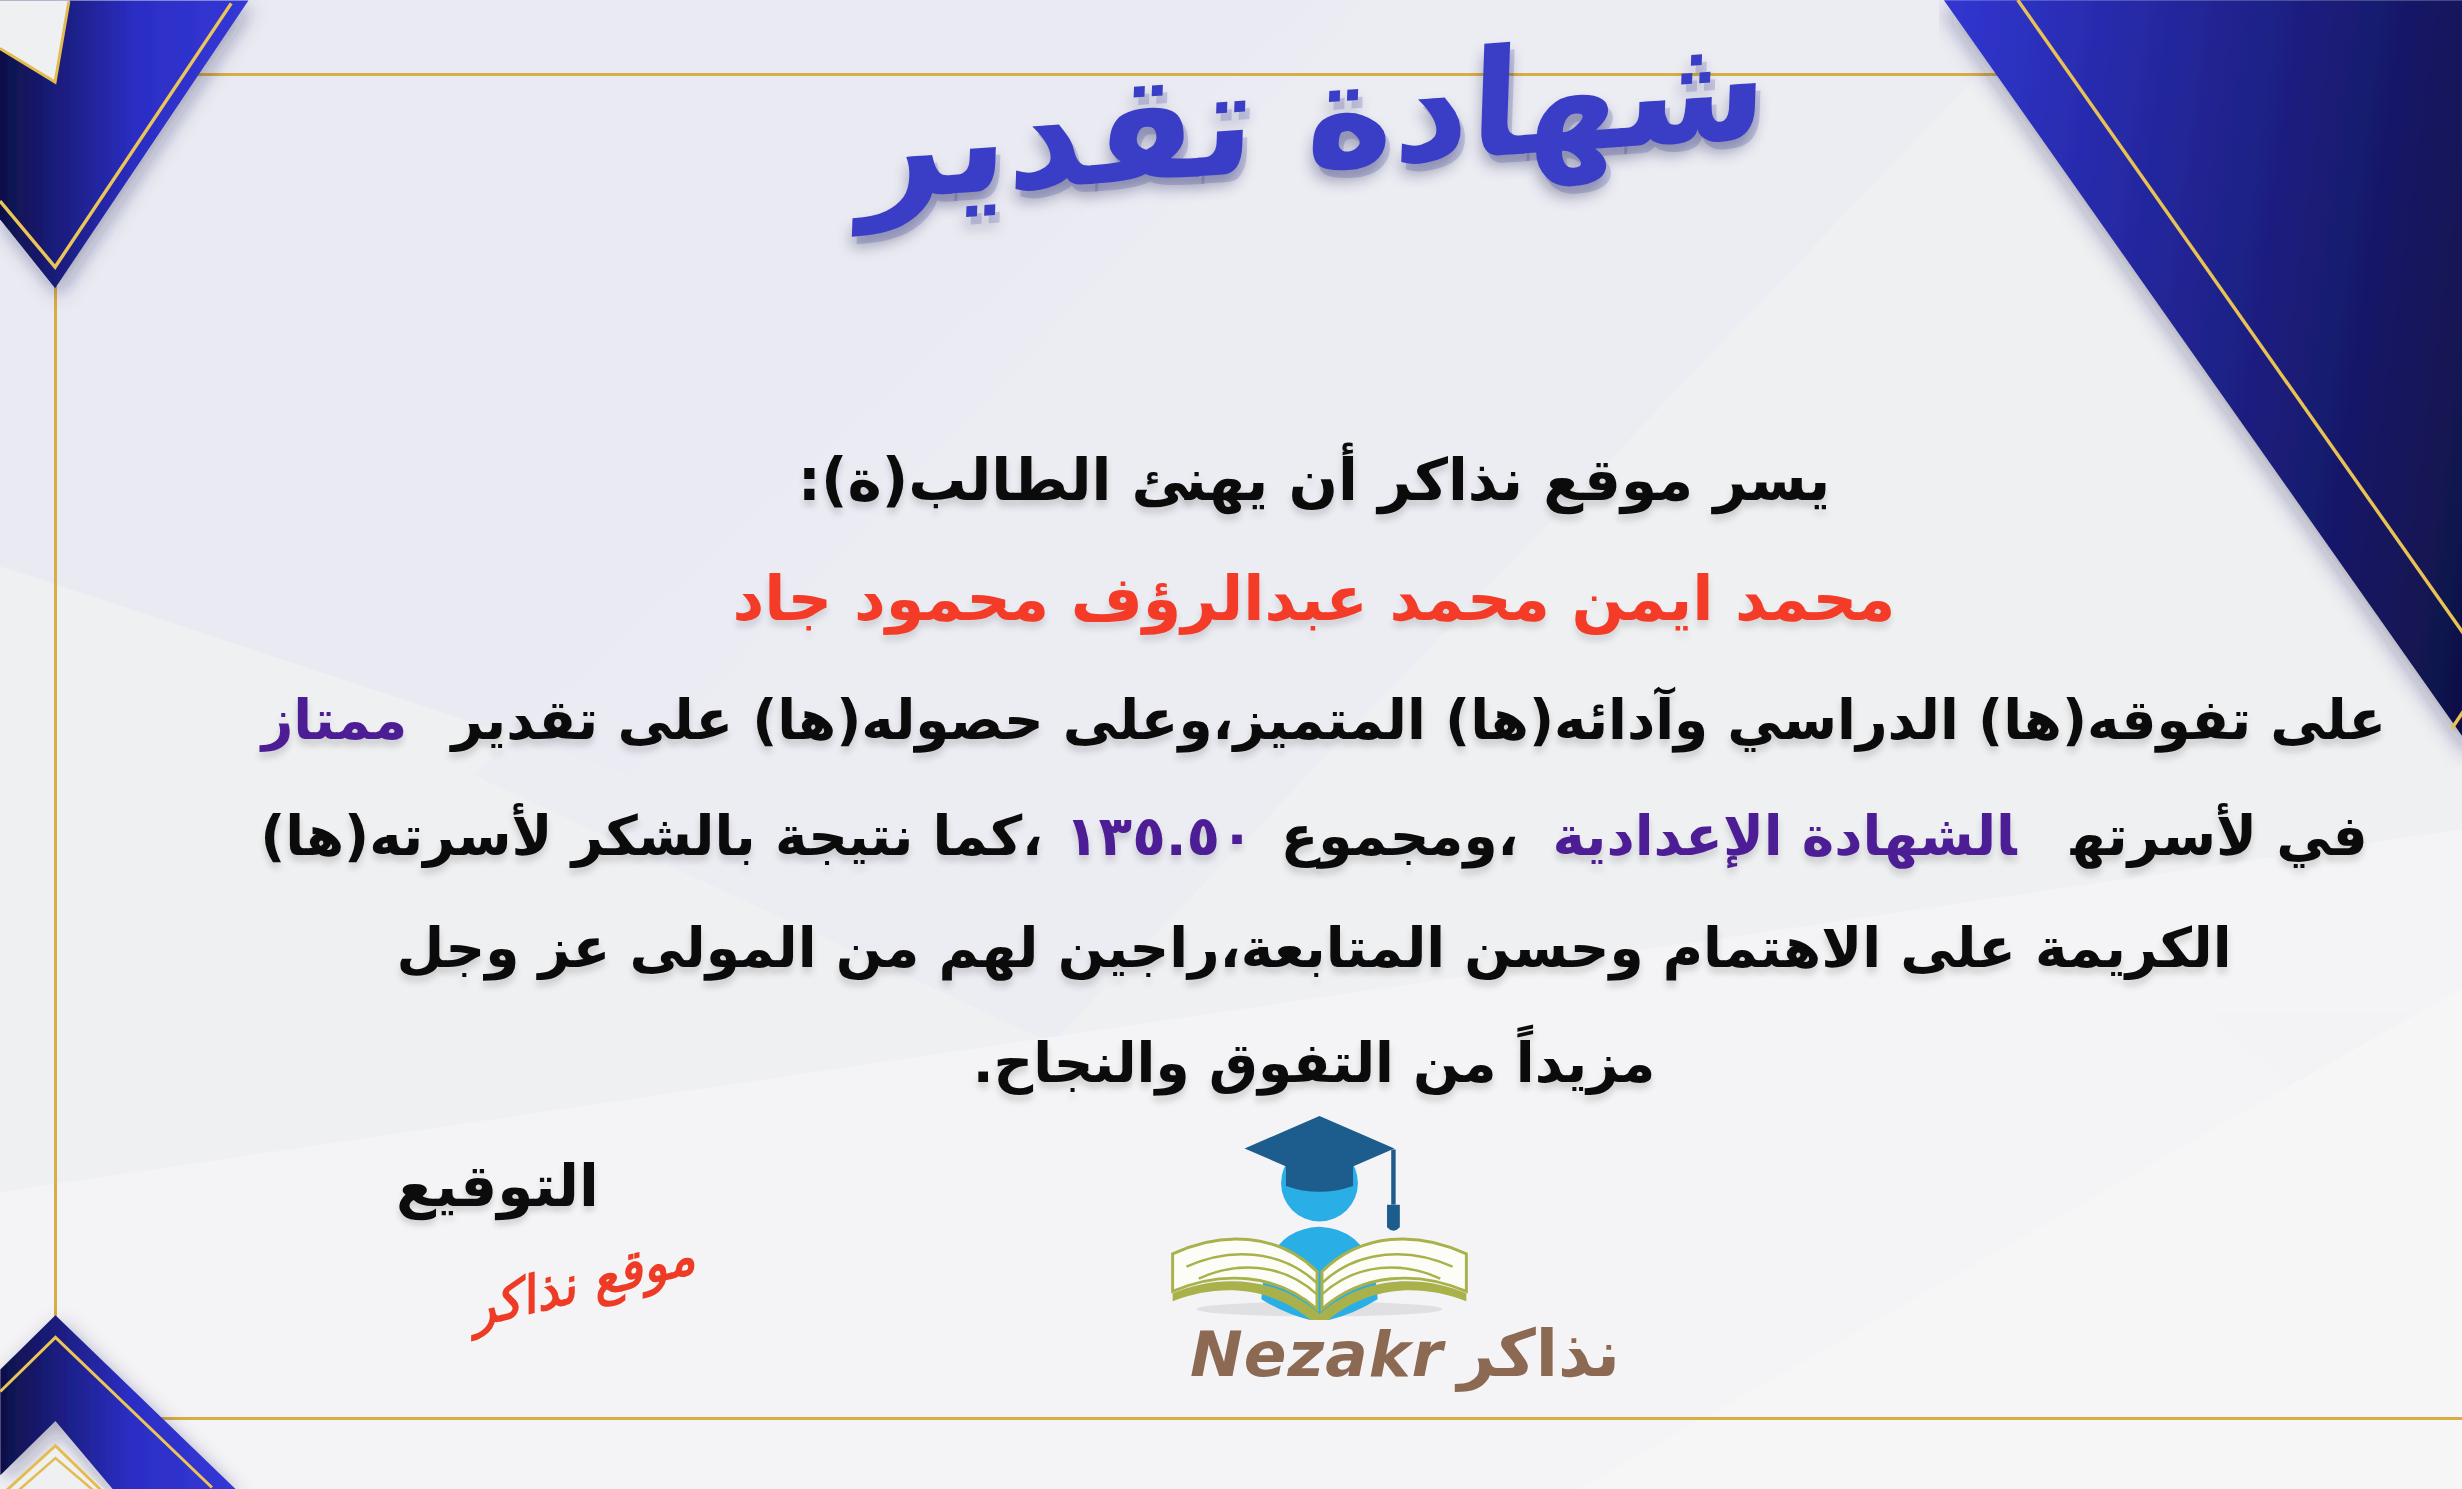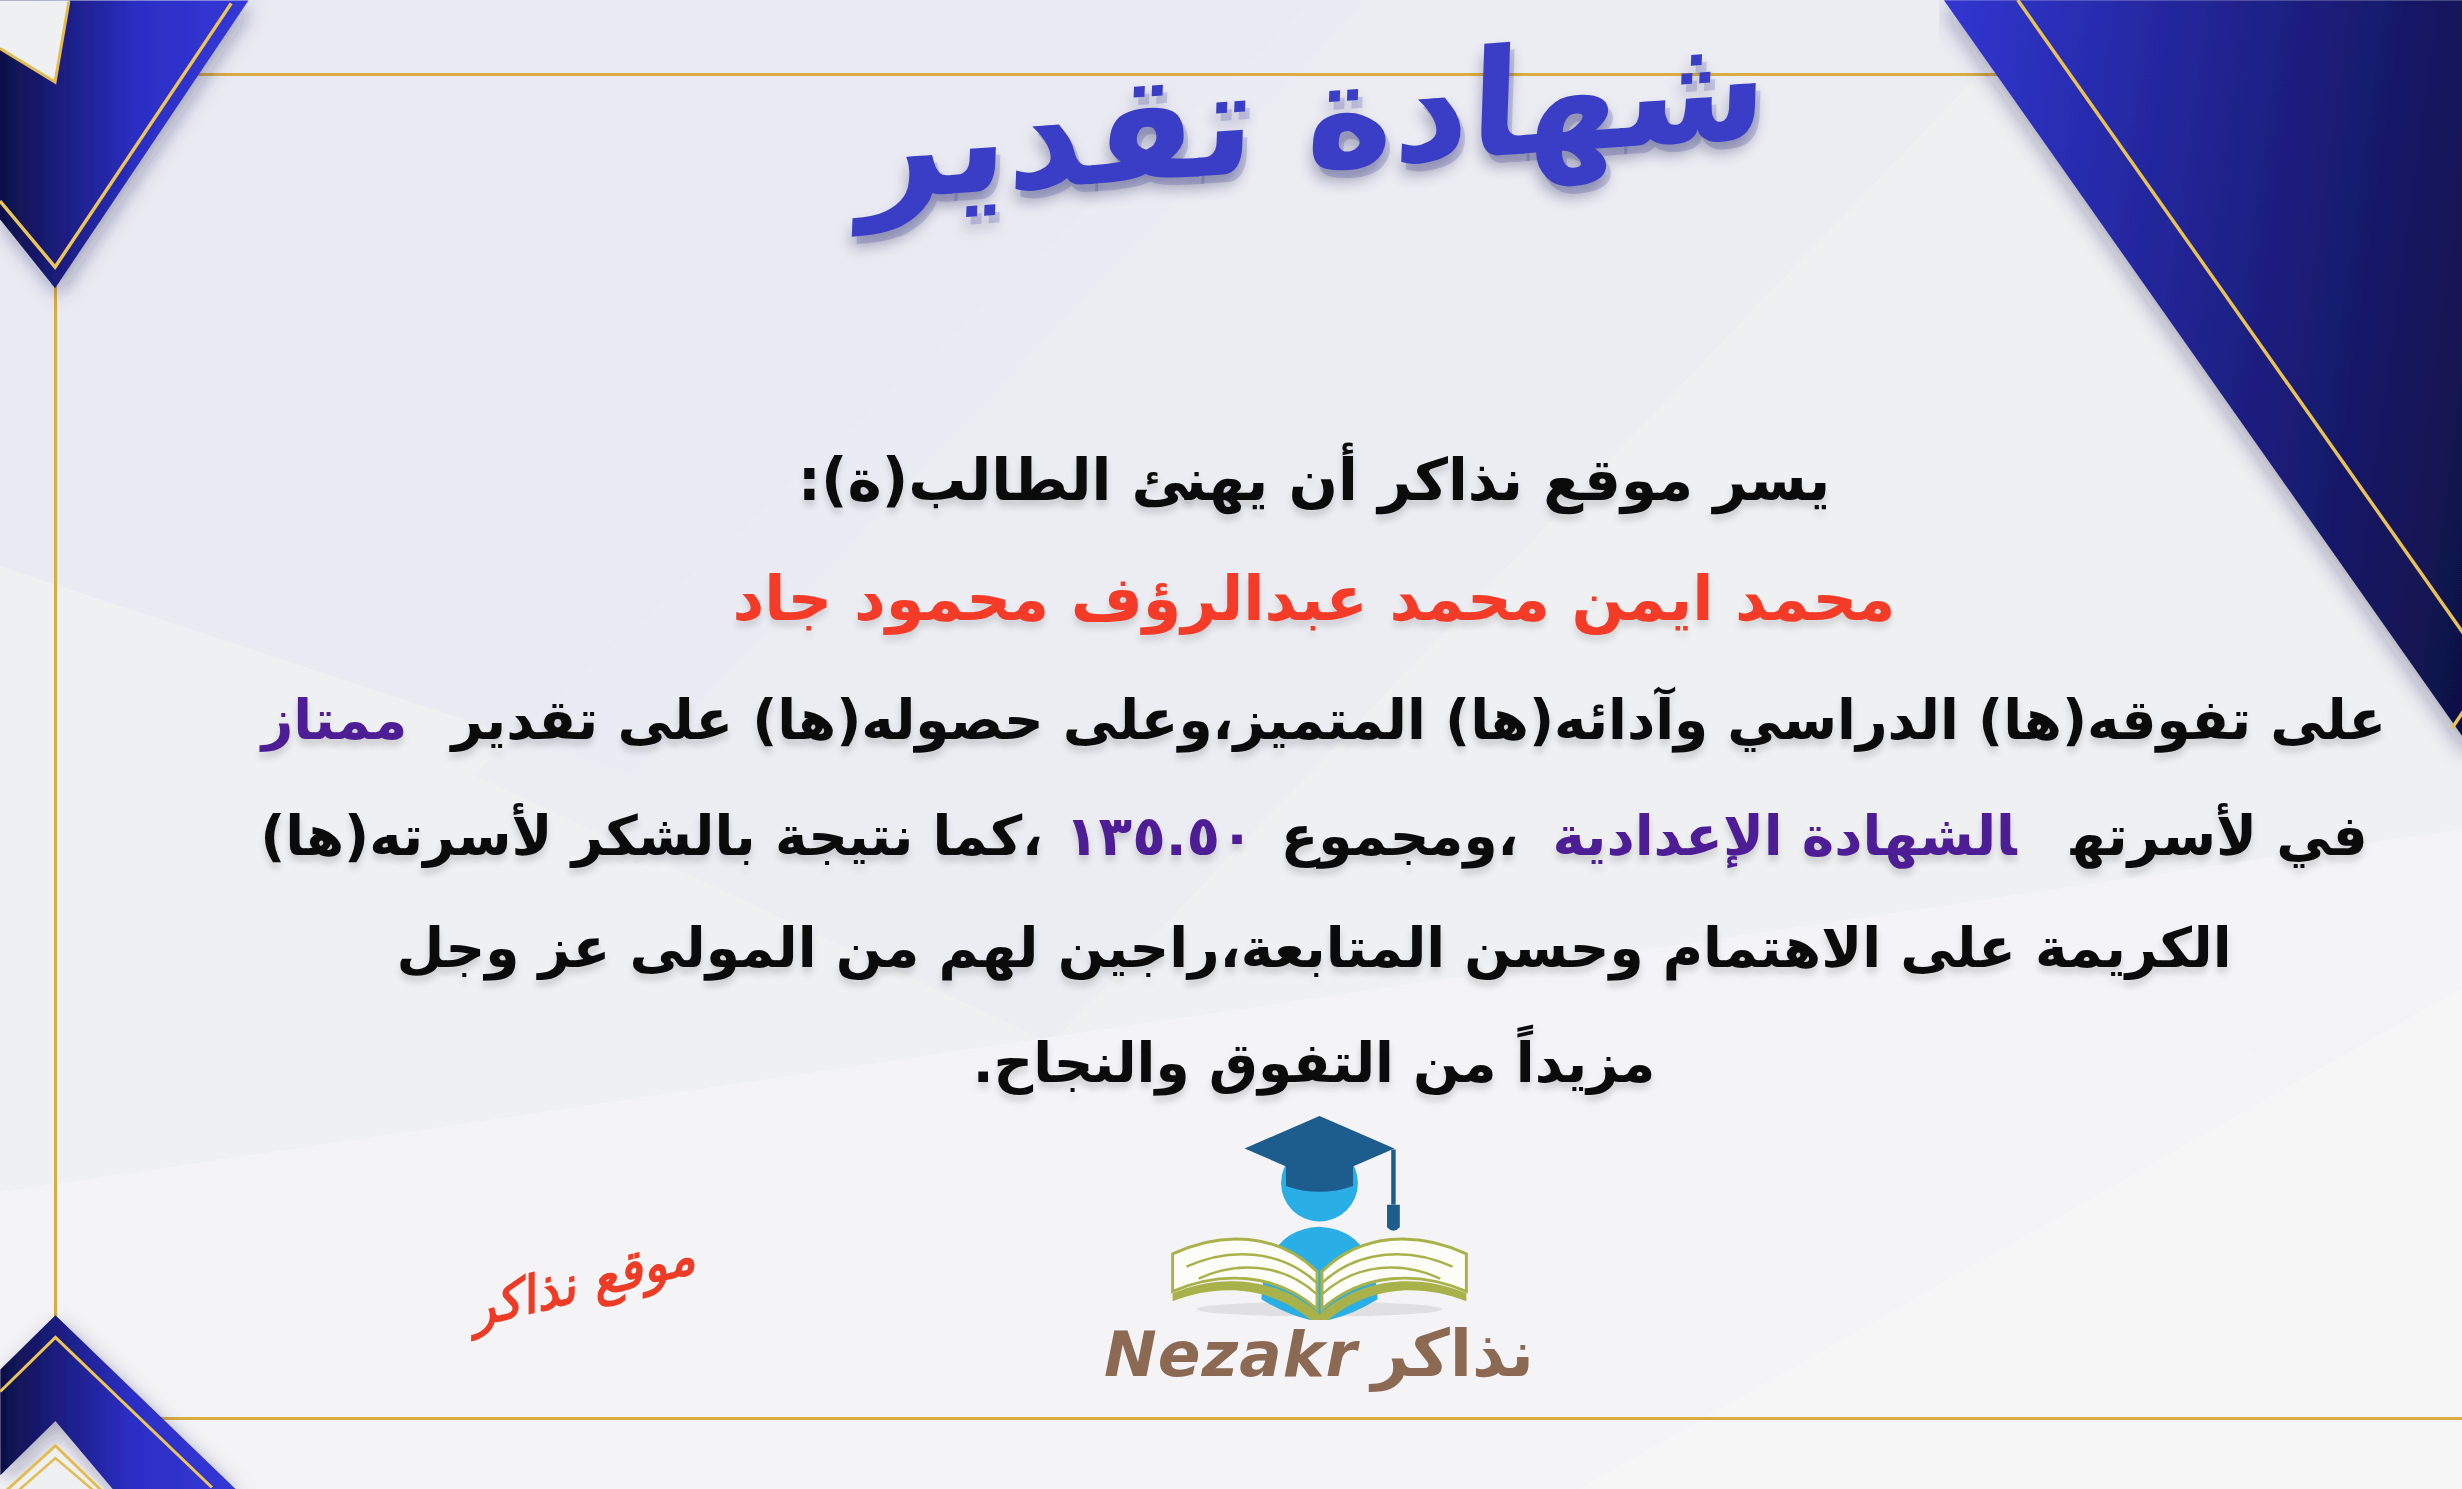--- a/index.html
+++ b/index.html
@@ -46,21 +46,21 @@
   .g70{margin-right:34px;}
   .g55{margin-right:27px;}
   .g45{margin-right:22px;}
   .sig-label{position:absolute;left:340px;top:1152px;width:315px;text-align:center;
      font-weight:bold;font-size:58px;color:#0c0c0c;text-shadow:0 4.9px 6.9px rgba(0,0,0,.15);}
   .sig-script{position:absolute;left:419px;top:1253px;width:325px;text-align:center;
      font-weight:bold;font-style:italic;font-size:51px;color:#ee3b25;
      transform:rotate(-14deg);}
   
   .logo-svg{position:absolute;left:1147px;top:1108px;}
-  .logo-text{position:absolute;left:1036px;top:1316px;width:566px;text-align:center;color:#8b6952;}
+  .logo-text{position:absolute;left:1122px;top:1316px;width:566px;text-align:center;color:#8b6952;}
   .logo-latin{font-size:63px;font-weight:bold;font-style:italic;letter-spacing:1px;}
   .logo-arabic{font-size:65px;font-weight:bold;margin-left:13.8px;}
 </style>
 </head>
 <body>
 
 <div class="cert">
 
   <div class="facet f1"></div>
   <div class="facet f2"></div>
@@ -142,20 +142,21 @@
 
   <div class="txt para p1" dir="rtl">
     <span>على تفوقه(ها) الدراسي وآدائه(ها) المتميز،وعلى حصوله(ها) على تقدير</span><span class="red g90">ممتاز</span>
   </div>
   <div class="txt para p2" dir="rtl">
     <span>في لأسرته</span><span class="red g110">الشهادة الإعدادية</span><span class="g70">،ومجموع</span><span class="red g55">١٣٥.٥٠</span><span class="g45">،كما نتيجة بالشكر لأسرته(ها)</span>
   </div>
   <div class="txt para p3" dir="rtl">الكريمة على الاهتمام وحسن المتابعة،راجين لهم من المولى عز وجل</div>
   <div class="txt para p4" dir="rtl">مزيداً من التفوق والنجاح.</div>
 
+  <div class="sig-label" dir="rtl">التوقيع</div>
   <div class="sig-script" dir="rtl">موقع نذاكر</div>
 
   <svg class="logo-svg" width="345" height="212" viewBox="0 0 700 430">
     <g>
       <ellipse cx="350" cy="408" rx="250" ry="15" fill="#000000" opacity="0.08"></ellipse>
       <path d="M232,388 Q240,246 350,241 Q460,246 468,388 Q410,424 350,434 Q290,424 232,388 Z" fill="#2aaee6"></path>
       <circle cx="350" cy="152" r="78" fill="#2aaee6"></circle>
     </g>
     <g>
       <path d="M282,104 L418,104 L418,158 Q350,182 282,158 Z" fill="#1d5d8d"></path>

